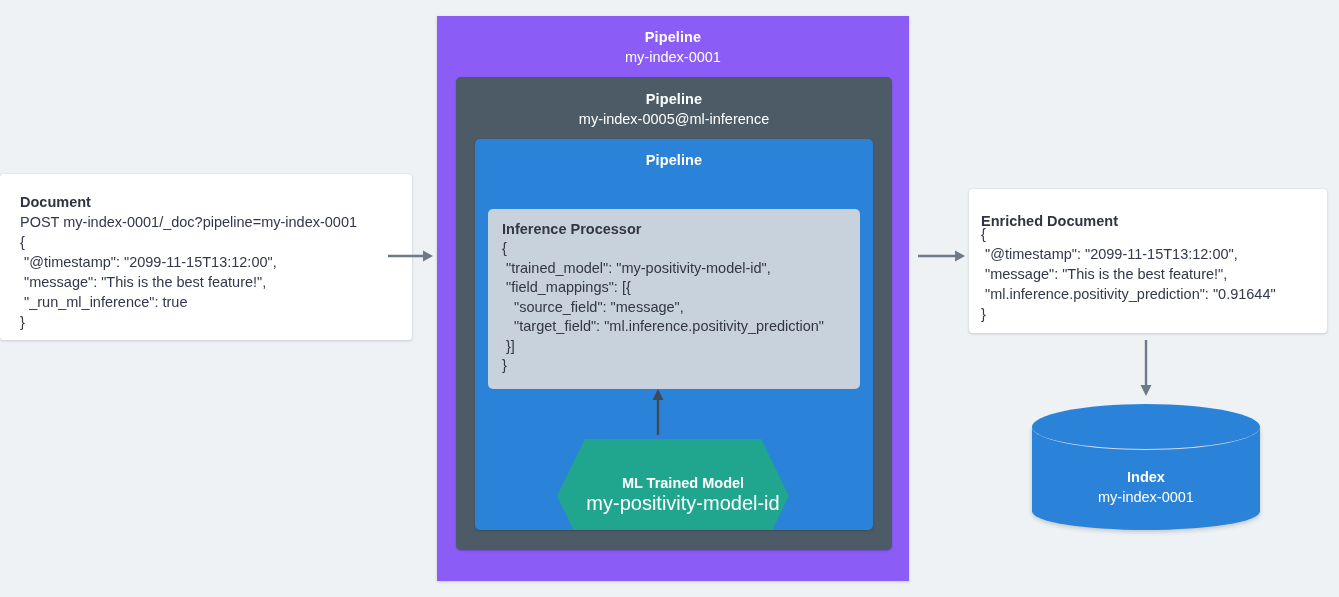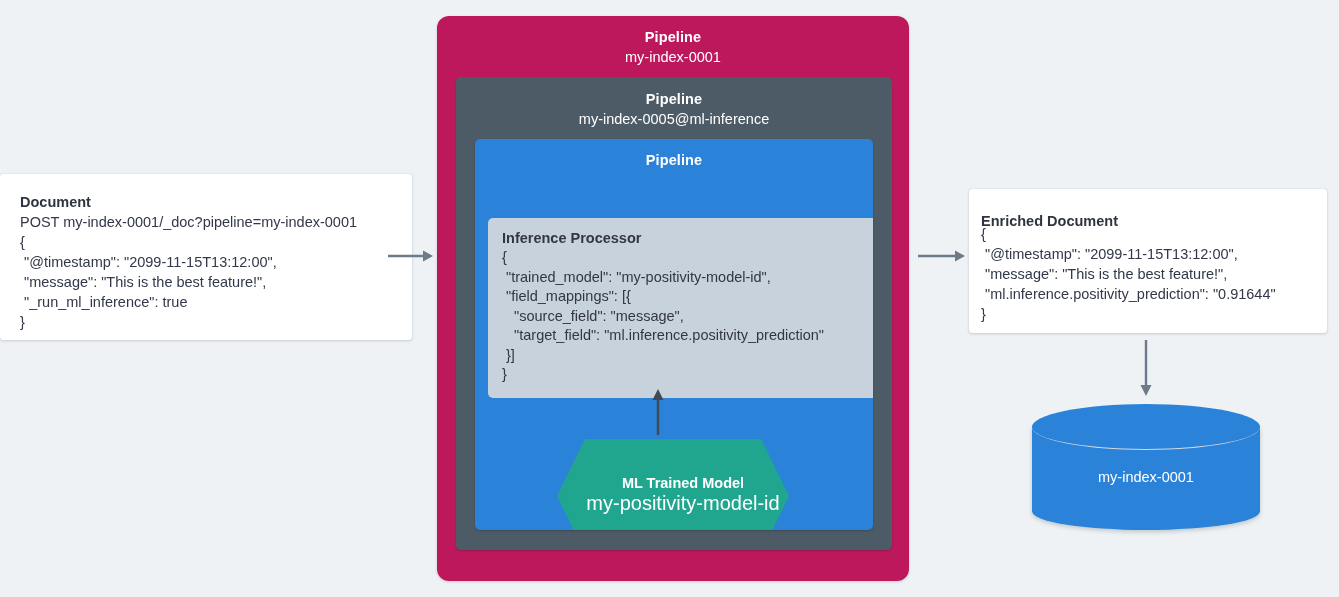--- a/index.html
+++ b/index.html
@@ -30,22 +30,22 @@
   .doc-line{
     font-size:14.5px;
     color:#32384a;
     line-height:19.6px;
     white-space:pre;
   }
 
   
   .pipe-outer{
     position:absolute;
-    background:#be185d;
-    border-radius:12px;
+    background:#8b5cf6;
+    border-radius:0;
     box-shadow:0 1px 3px rgba(30,45,65,.18);
     box-sizing:border-box;
   }
   .pipe-mid{
     position:absolute;
     background:#4c5b66;
     border-radius:5px;
     box-shadow:0 1px 2px rgba(20,30,40,.25);
     box-sizing:border-box;
   }
@@ -162,21 +162,21 @@
         <span class="ph-title">Pipeline</span>
         <span class="ph-sub">my-index-0005@ml-inference</span>
       </div>
 
       <div class="pipe-inner" style="left:19px;top:62px;width:398px;height:391px;">
 
         <div class="pipe-head" style="top:12px;">
           <span class="ph-title">Pipeline</span>
         </div>
 
-        <div class="proc-box" style="left:13px;top:79px;width:420px;height:180px;">
+        <div class="proc-box" style="left:13px;top:70px;width:372px;height:180px;">
           <div class="proc-title">Inference Processor</div>
           <div class="proc-line">{</div>
           <div class="proc-line"> "trained_model": "my-positivity-model-id",</div>
           <div class="proc-line"> "field_mappings": [{</div>
           <div class="proc-line">   "source_field": "message",</div>
           <div class="proc-line">   "target_field": "ml.inference.positivity_prediction"</div>
           <div class="proc-line"> }]</div>
           <div class="proc-line">}</div>
         </div>
 
@@ -218,17 +218,18 @@
     <svg width="14" height="56" viewBox="0 0 14 56">
       <line x1="7" y1="0" x2="7" y2="45" stroke="#6c7a89" stroke-width="2.4"></line>
       <polygon points="1.5,45 7,56 12.5,45" fill="#6c7a89"></polygon>
     </svg>
   </div>
 
   <div class="cyl" style="left:1032px;top:404px;width:228px;height:126px;">
     <div class="cyl-body" style="top:22px;height:104px;"></div>
     <div class="cyl-top" style="height:46px;"></div>
     <div class="cyl-label" style="top:63px;">
+      <span class="cy-title">Index</span>
       <span class="cy-sub">my-index-0001</span>
     </div>
   </div>
 
 </div>
 
 </body></html>

